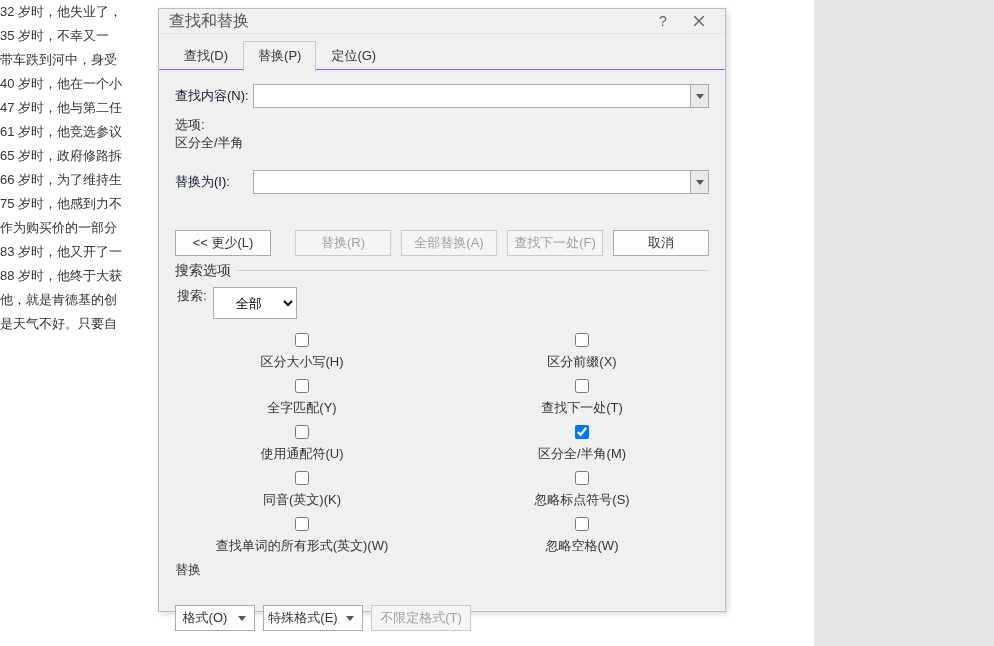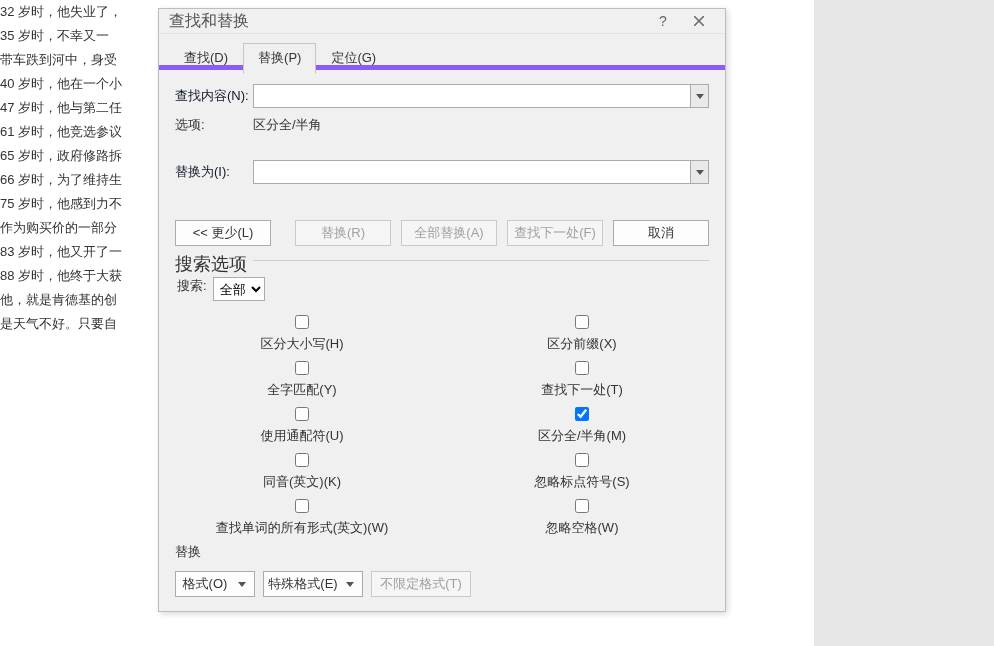--- a/index.html
+++ b/index.html
@@ -11,56 +11,56 @@
 .right-margin { position: absolute; right: 0; top: 0; width: 180px; height: 100%; background: #e6e6e6; }
 
 .dialog { position: absolute; left: 158px; top: 8px; width: 568px; height: 604px; background: #f0f0f0; border: 1px solid #bdbdbd; box-shadow: 2px 2px 6px rgba(0,0,0,0.15); display: flex; flex-direction: column; }
 
 .titlebar { height: 34px; display: flex; align-items: center; padding: 0 8px 0 10px; background: #f0f0f0; border-bottom: 1px solid #e4e4e4; }
 .titlebar .title { flex: 1; font-size: 16px; color: #555; }
 .titlebar .winbtn { width: 36px; height: 24px; display: flex; align-items: center; justify-content: center; color: #666; font-size: 14px; }
 .titlebar .help { font-family: Arial; }
 .titlebar .close svg { width: 10px; height: 10px; stroke: #666; stroke-width: 1.5; }
 
-.tabs { display: flex; align-items: flex-start; padding: 8px 10px 0 10px; background: #f0f0f0; border-bottom: 5px solid #8b5cf6; height: 36px; }
+.tabs { display: flex; align-items: center; padding: 8px 10px 0 10px; background: #f0f0f0; border-bottom: 1px solid #8b5cf6; height: 36px; }
 .tab { padding: 5px 14px 6px; font-size: 13px; color: #333; border: 1px solid transparent; position: relative; top: 1px; cursor: pointer; }
 .tab.active { background: #f0f0f0; border: 1px solid #c6c6c6; border-bottom: 1px solid #f0f0f0; }
 
 .content { flex: 1; padding: 14px 16px 14px 16px; display: flex; flex-direction: column; }
 
 .row { display: flex; align-items: center; margin-bottom: 8px; }
 .row .lbl { width: 78px; font-size: 13px; color: #0f172a; }
 .row .combo { flex: 1; position: relative; }
 .combo input { width: 100%; height: 24px; border: 1px solid #ababab; padding: 0 22px 0 4px; font-size: 13px; background: #fff; }
 .combo .arrow { position: absolute; right: 1px; top: 1px; width: 18px; height: 22px; background: #e9e9e9; border-left: 1px solid #ababab; display: flex; align-items: center; justify-content: center; }
 .combo .arrow svg { width: 8px; height: 5px; fill: #555; }
 
-.opts-row { display: flex; margin-bottom: 26px; }
+.opts-row { display: flex; margin-bottom: 18px; flex-direction: column; }
 .opts-row .lbl { width: 78px; }
 .opts-row .val { font-size: 13px; }
 
 .btnrow { display: flex; gap: 10px; justify-content: flex-end; margin-top: 36px; margin-bottom: 10px; }
 .btn { min-width: 96px; height: 26px; border: 1px solid #ababab; background: #fdfdfd; font-size: 13px; color: #333; display: flex; align-items: center; justify-content: center; cursor: pointer; }
 .btn.disabled { color: #a0a0a0; background: #f5f5f5; border-color: #cacaca; }
 .btn.less { margin-right: auto; min-width: 96px; }
 
 .fieldset { border: 1px solid #d0d0d0; border-left: none; border-right: none; border-bottom: none; padding: 10px 2px 6px; position: relative; margin-top: 4px; }
-.fieldset .legend { position: absolute; top: -9px; left: 0; background: #f0f0f0; padding: 0 6px 0 0; font-size: 18px; }
+.fieldset .legend { position: absolute; top: -9px; left: 0; background: #f0f0f0; padding: 0 6px 0 0; font-size: 14px; }
 
 .search-dir { display: flex; align-items: flex-start; gap: 6px; margin: 6px 0 14px 0; }
-.search-dir select { height: 24px; border: 1px solid #ababab; font-size: 13px; padding: 0 2px; background: #fff; }
+.search-dir select { height: 32px; border: 1px solid #ababab; font-size: 13px; padding: 0 18px; background: #fff; }
 
 .checks { display: flex; }
 .checks .col { flex: 1; display: flex; flex-direction: column; gap: 8px; }
 .check { display: flex; align-items: center; gap: 6px; font-size: 13px; flex-direction: column; }
 .check input { width: 14px; height: 14px; }
 
 .spacer { flex: 1; }
 
-.bottom-legend { font-size: 13px; margin-bottom: 10px; }
+.bottom-legend { font-size: 13px; margin-bottom: 26px; }
 .bottom-btns { display: flex; gap: 8px; }
 .drop { position: relative; padding-right: 20px; }
 .drop::after { content: ""; position: absolute; right: 8px; top: 50%; margin-top: -2px; border-left: 4px solid transparent; border-right: 4px solid transparent; border-top: 5px solid #555; }
 </style>
 </head>
 <body>
 
 <div class="right-margin"></div>
 
 <div class="doc-bg">

